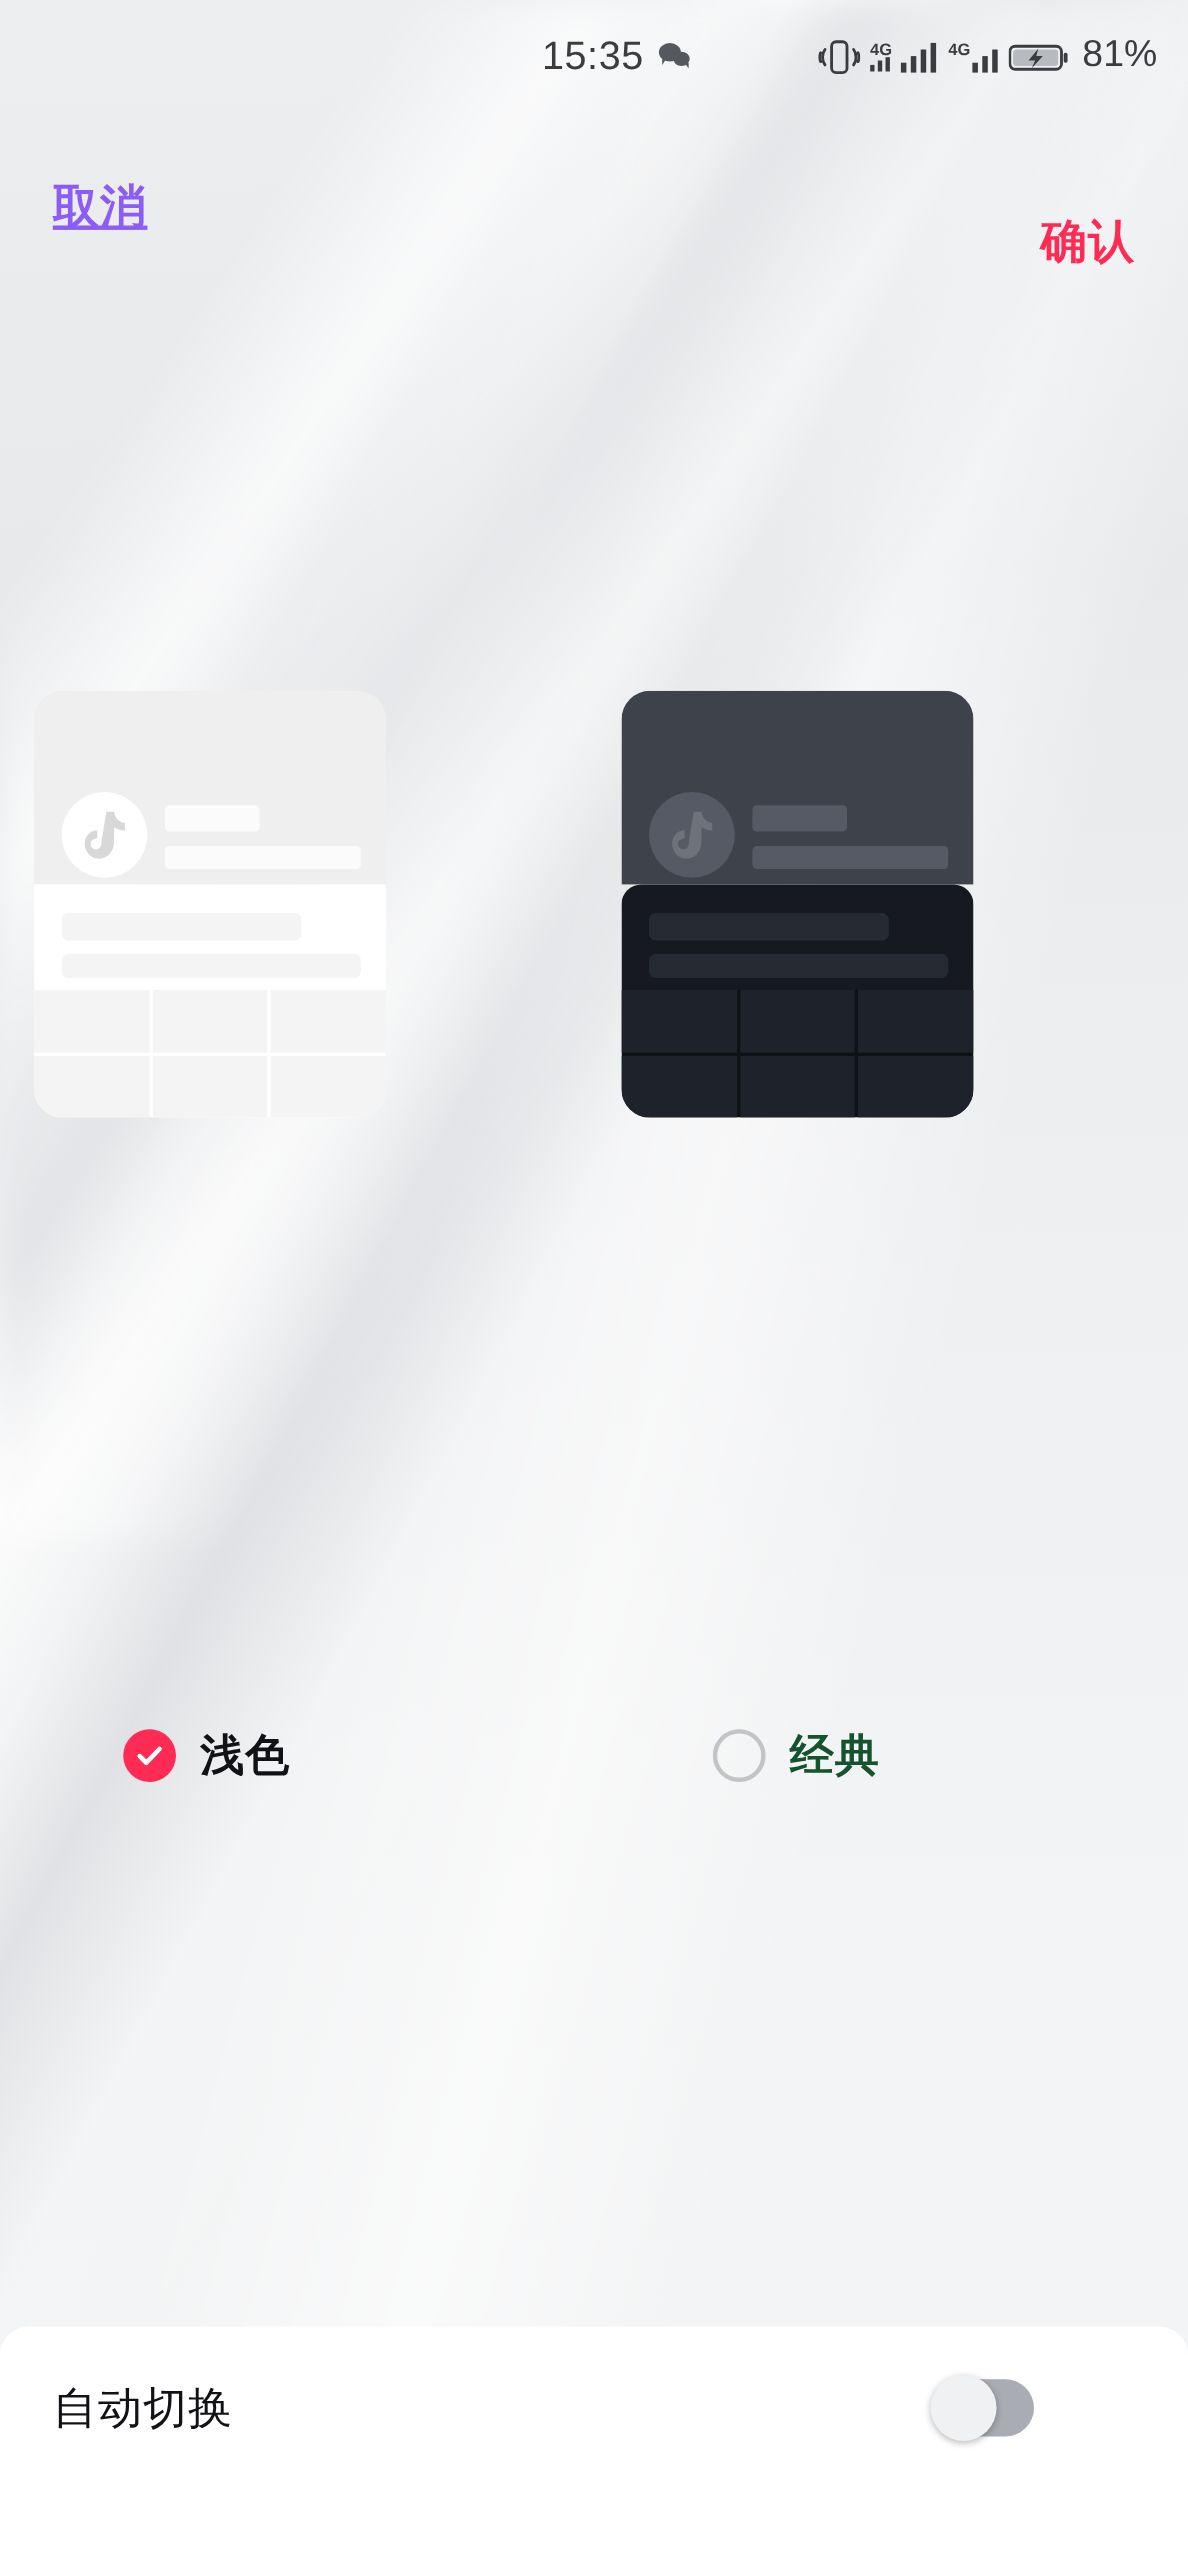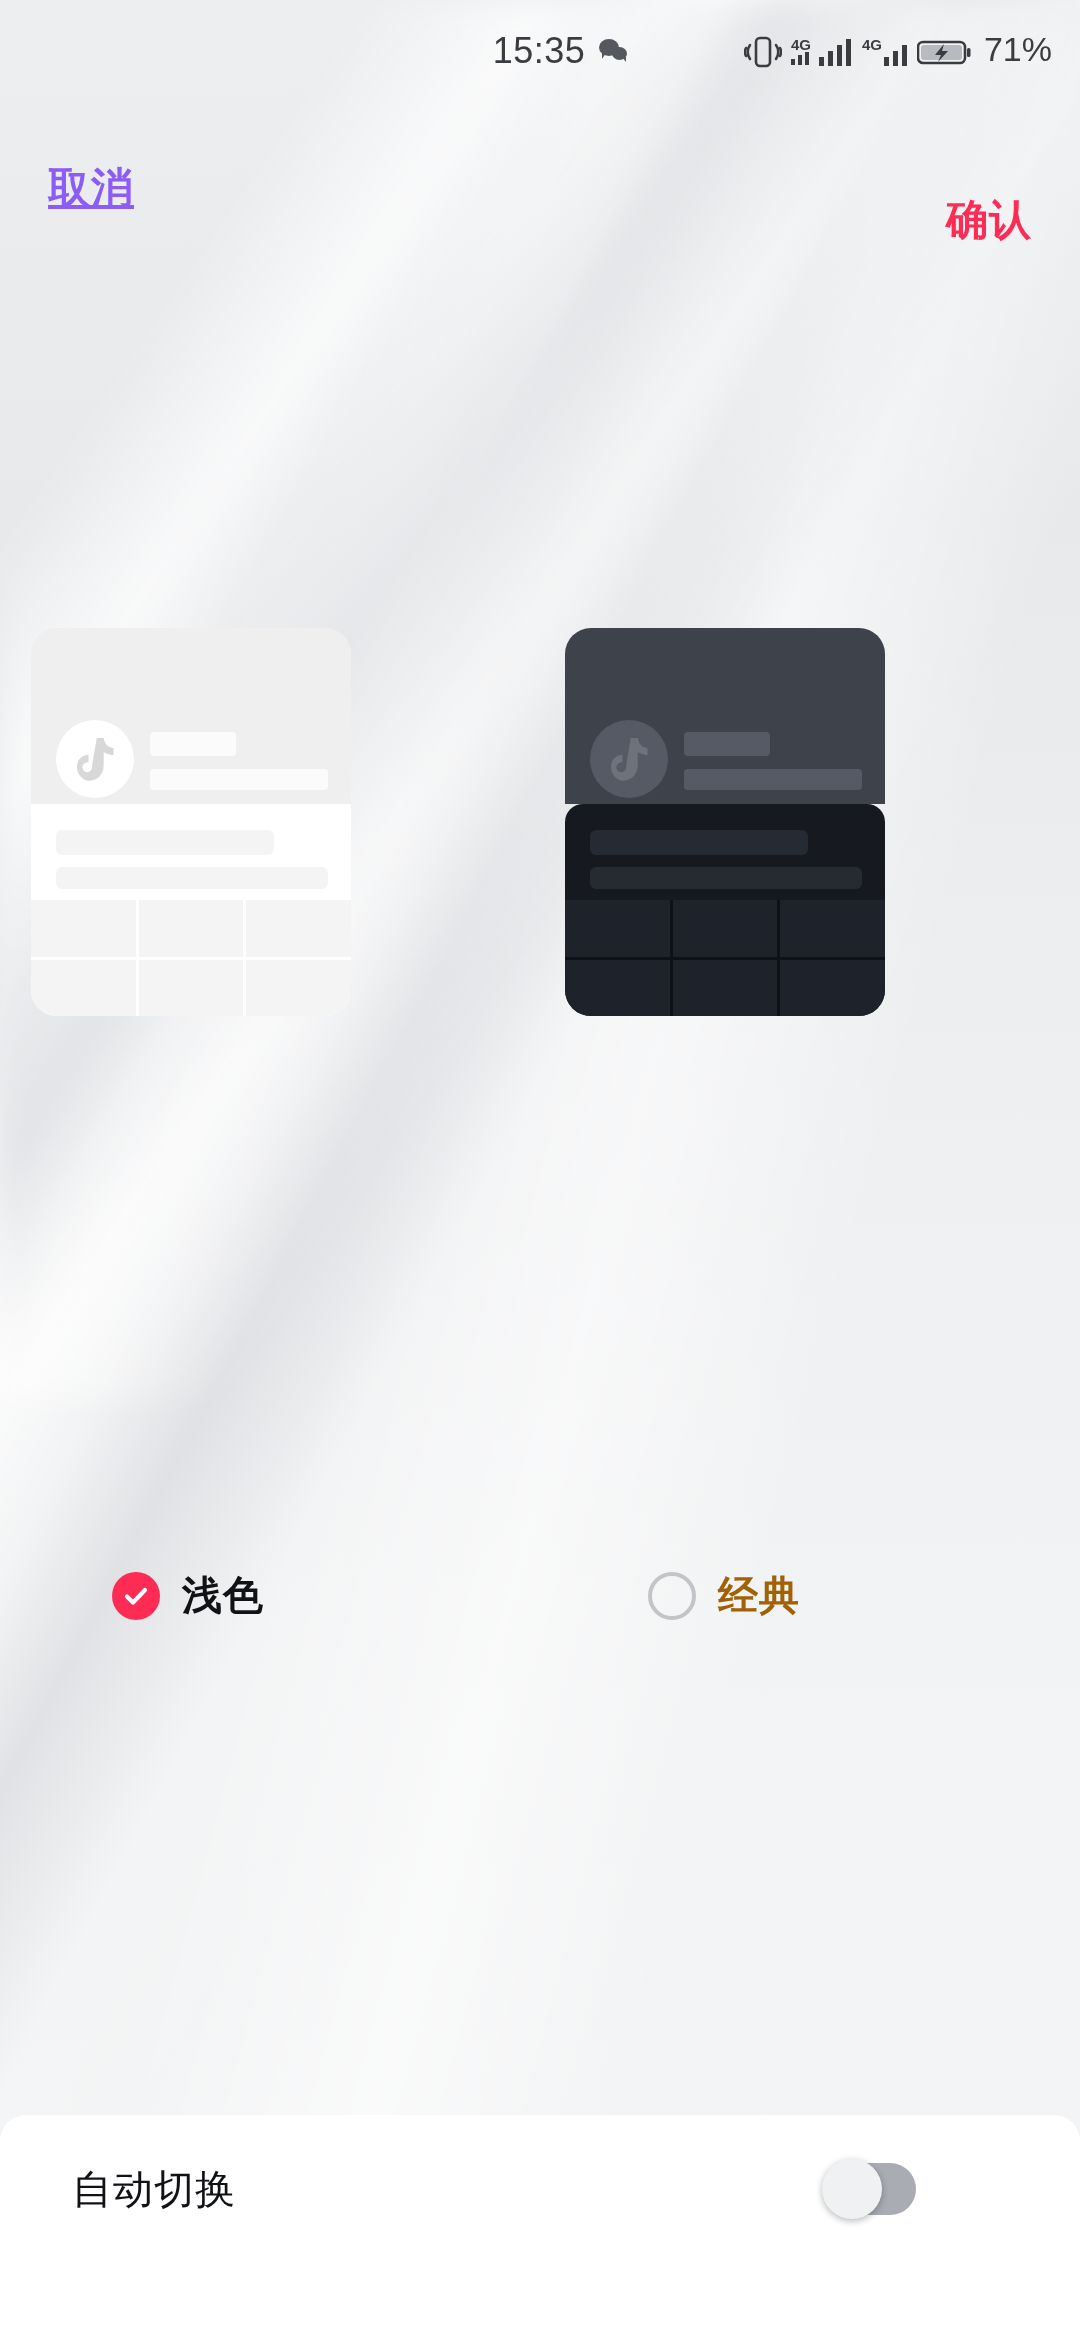--- a/index.html
+++ b/index.html
@@ -170,32 +170,32 @@
     cursor: pointer;
   }
   #option-light { left: 112px; }
   #option-dark  { left: 648px; }
   .radio { width: 48px; height: 48px; border-radius: 50%; flex: none;
            display: flex; align-items: center; justify-content: center; }
   .radio.on  { background: #fe2c55; }
   .radio.off { background: transparent; border: 4px solid #c2c4c7; }
   .option-label { font-size: 40px; font-weight: 700; letter-spacing: 1px; }
   #option-light .option-label { color: #111215; }
-  #option-dark  .option-label { color: #a16207; }
+  #option-dark  .option-label { color: #14532d; }
 
   
   #bottom-panel {
     position: absolute; left: 0; top: 2115px; width: 1080px; height: 225px;
     background: #ffffff;
     border-top-left-radius: 26px; border-top-right-radius: 26px;
   }
   #auto-switch-row {
     position: absolute; left: 0; top: 0; width: 988px; height: 148px;
     display: flex; align-items: center; justify-content: space-between;
-    padding: 0 72px;
+    padding: 0 48px;
   }
   #auto-switch-label { font-size: 40px; font-weight: 500; color: #111215; letter-spacing: 1px; }
   #auto-switch-toggle {
     position: relative; width: 92px; height: 52px; border-radius: 26px;
     background: #a9acb3; cursor: pointer; flex: none;
   }
   #auto-switch-toggle .knob {
     position: absolute; left: -2px; top: -4px;
     width: 60px; height: 60px; border-radius: 50%;
     background: #f0f1f2;
@@ -250,21 +250,21 @@
         <rect x="40" y="10" width="5" height="21" fill="#3a3c40"></rect>
       </svg>
 
       <svg class="sb-icon" width="56" height="34" viewBox="0 0 56 34">
         <rect x="1" y="7" width="47" height="21" rx="5" fill="none" stroke="#3a3c40" stroke-width="2.6"></rect>
         <rect x="4" y="10" width="41" height="15" rx="3" fill="#b7babe"></rect>
         <rect x="50" y="13" width="3.5" height="9" rx="1.6" fill="#3a3c40"></rect>
         <path d="M27 9 L18 20 L24 20 L21 27 L31 16 L25 16 Z" fill="#3a3c40"></path>
       </svg>
 
-      <span id="battery-pct">71%</span>
+      <span id="battery-pct">81%</span>
     </div>
   </div>
 
   <div id="navbar">
     <span id="btn-cancel">取消</span>
     <span id="btn-confirm" style="color: rgb(254, 44, 85); margin-top: 32px;">确认</span>
   </div>
 
   <div id="previews">
 

